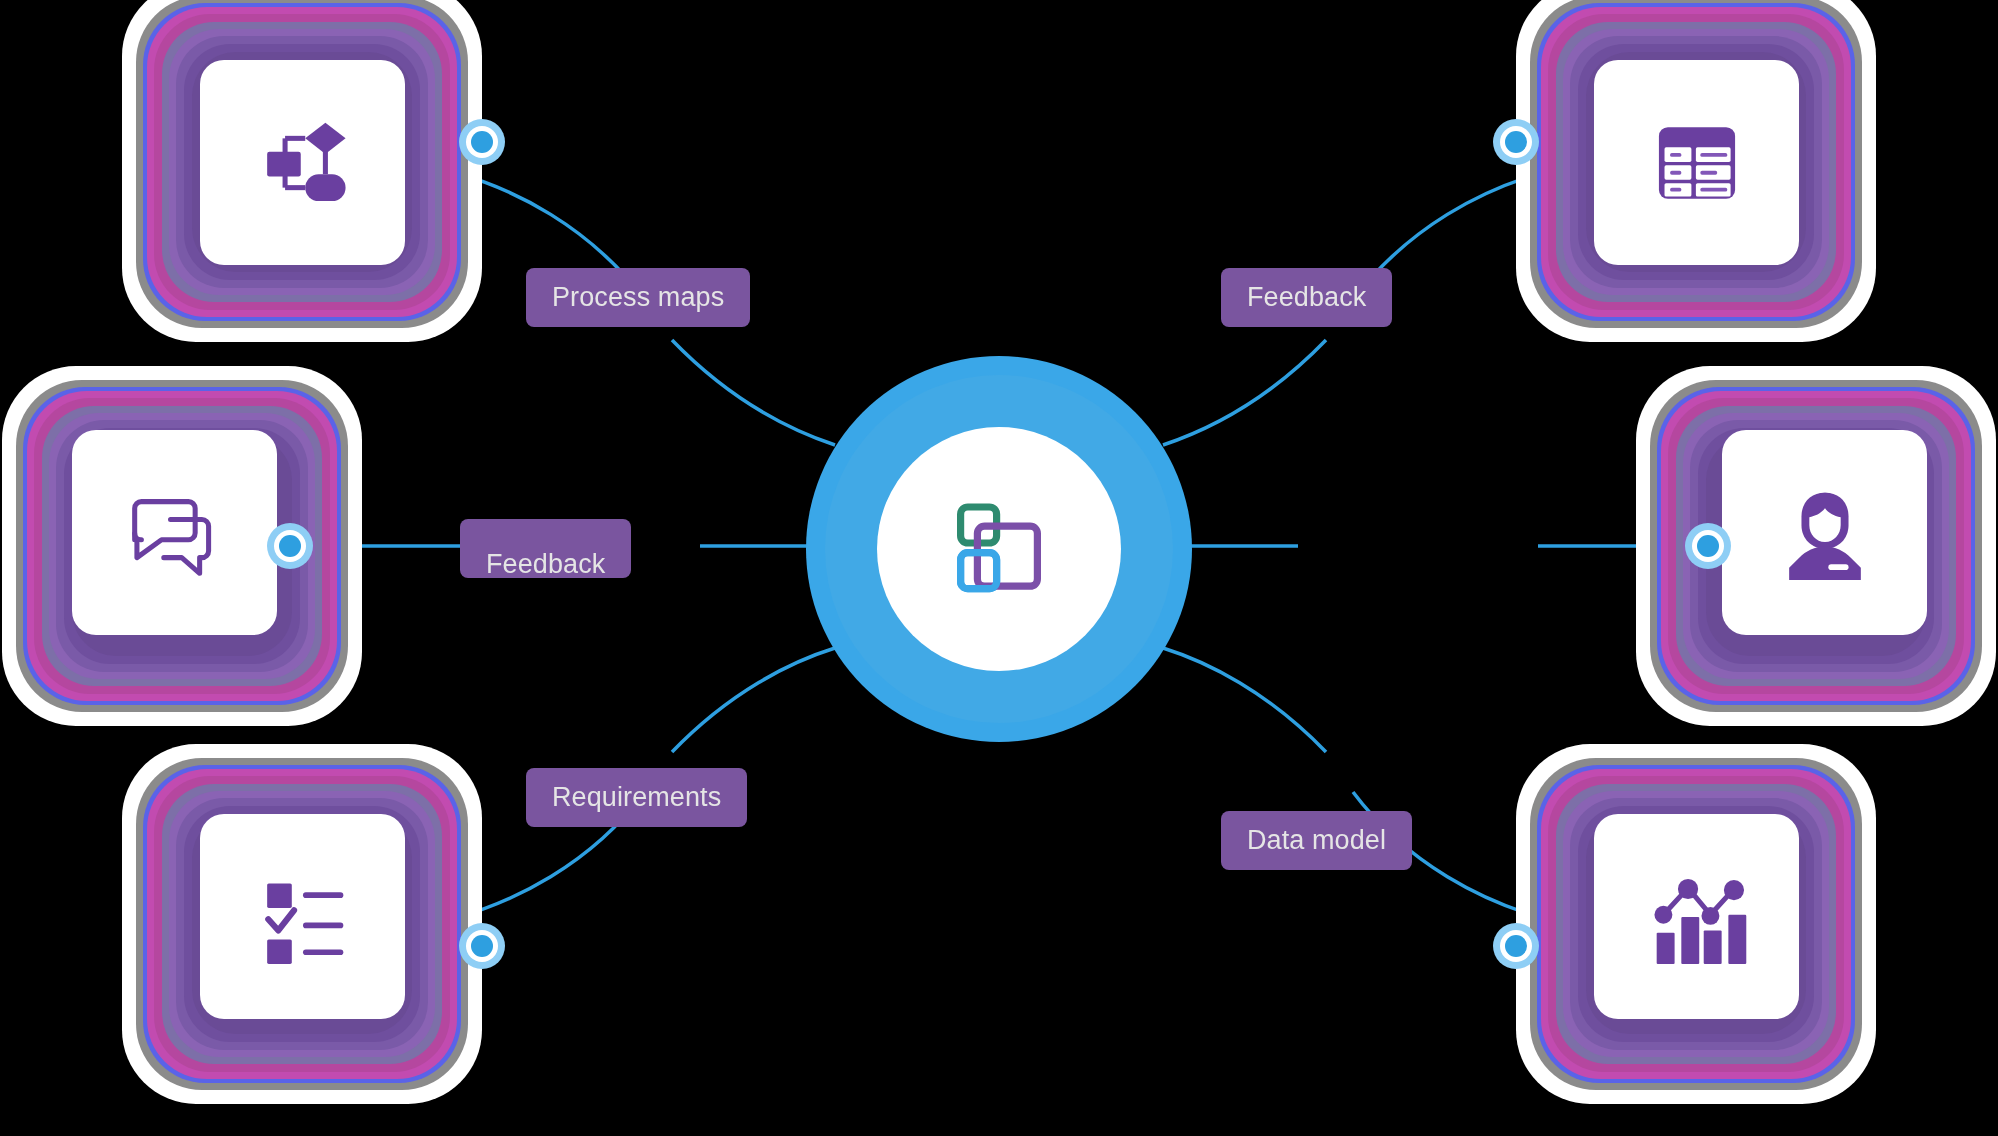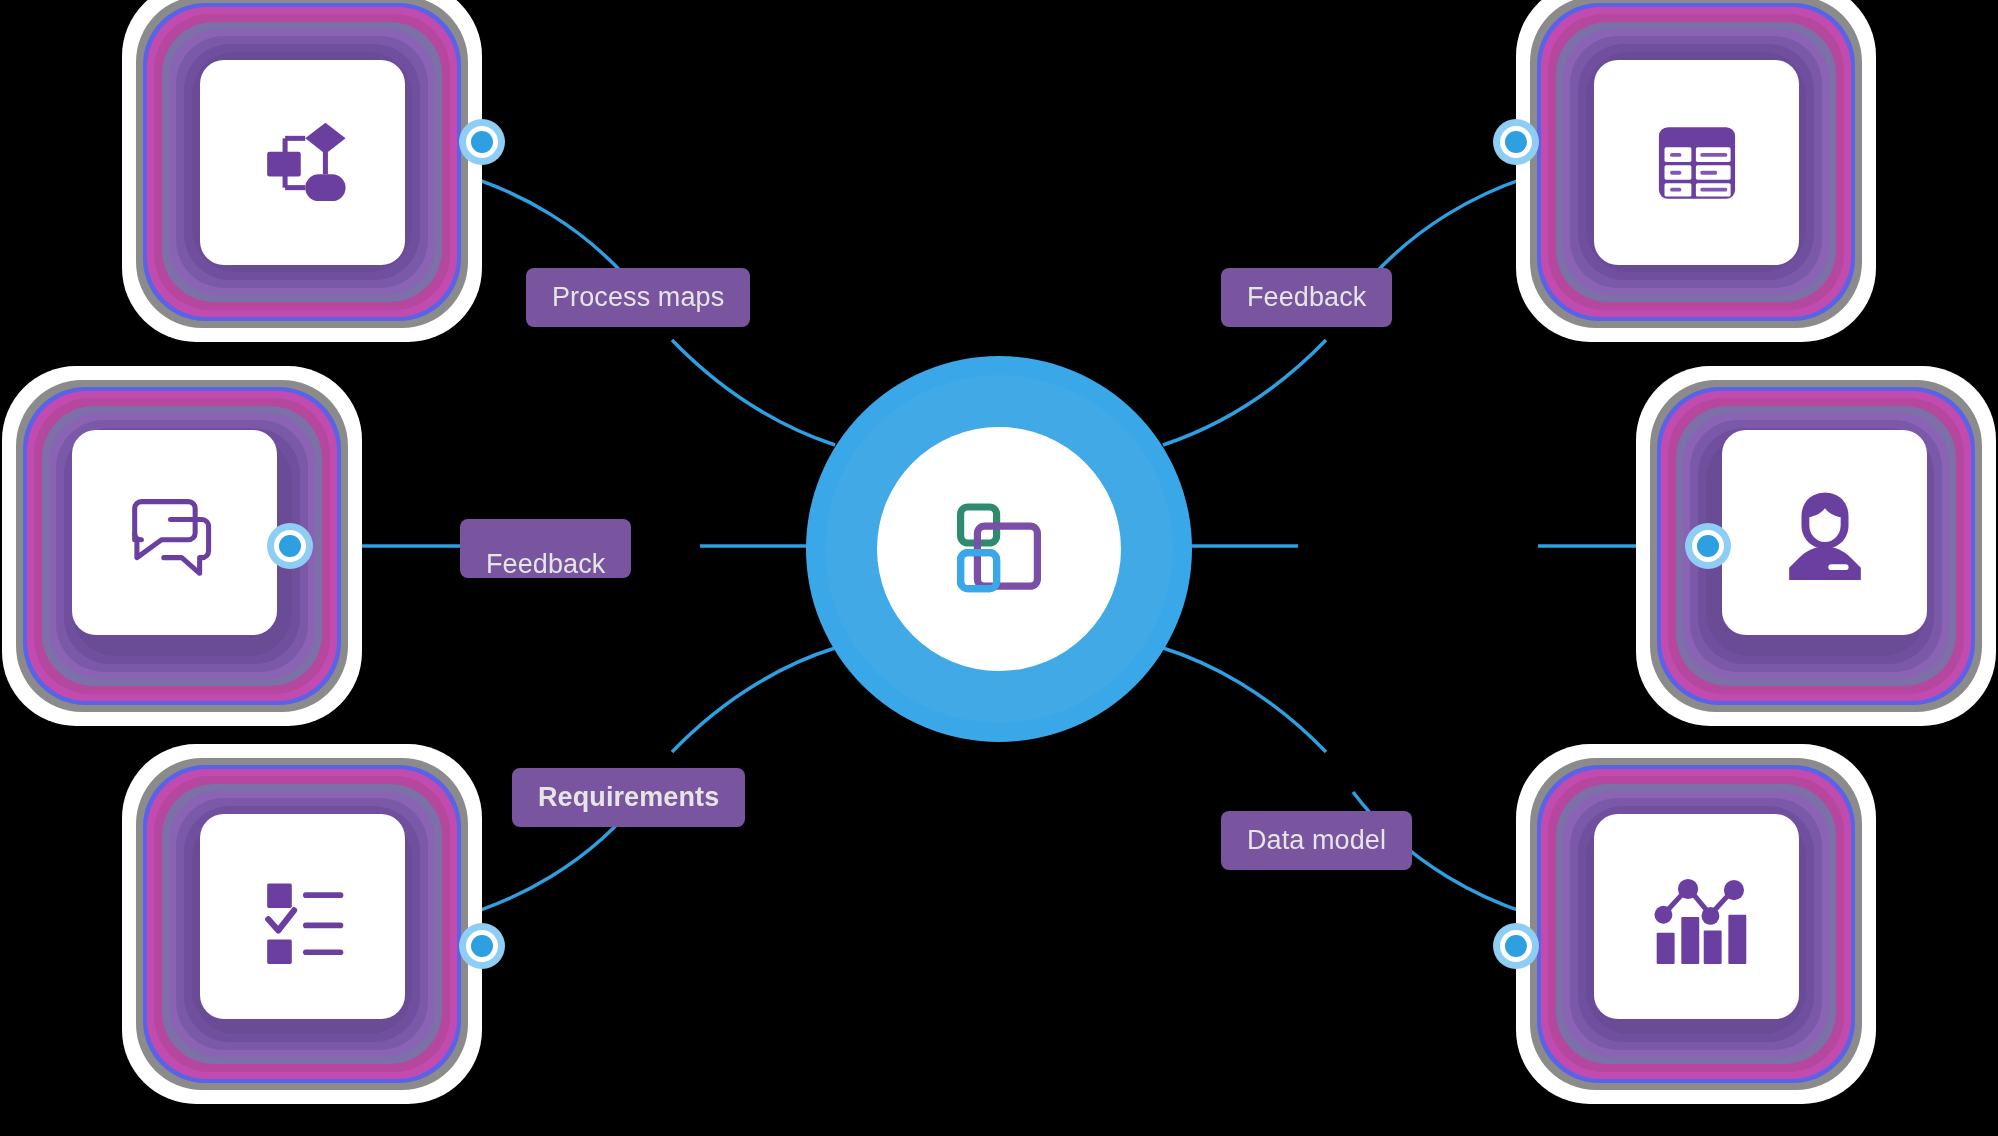--- a/index.html
+++ b/index.html
@@ -397,21 +397,21 @@
 
   <div class="label" style="left:1221px; top:268px;">
     <span>Feedback</span>
   </div>
 
   <div class="label" style="left:460px; top:519px;align-items:flex-end;">
     <span>Feedback</span>
   </div>
 
 
-  <div class="label" style="left:512px; top:768px;font-weight:bold;">
+  <div class="label" style="left:526px; top:768px;">
     <span>Requirements</span>
   </div>
 
   <div class="label" style="left:1221px; top:768px;margin-top:43px;">
     <span>Data model</span>
   </div>
 
 </div>
 
 </body></html>

